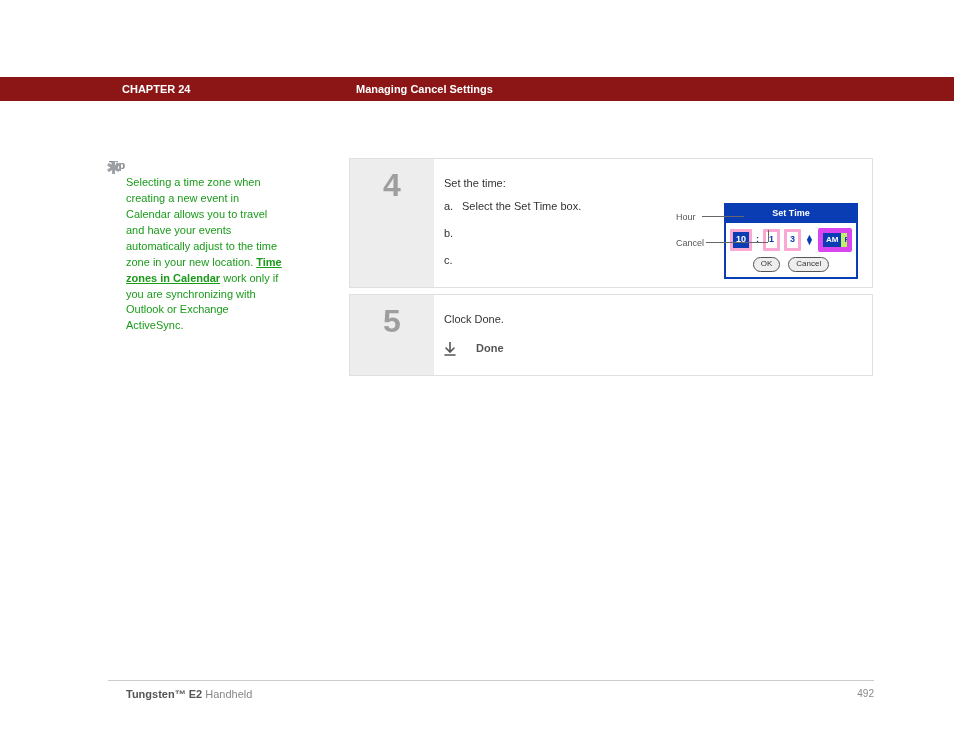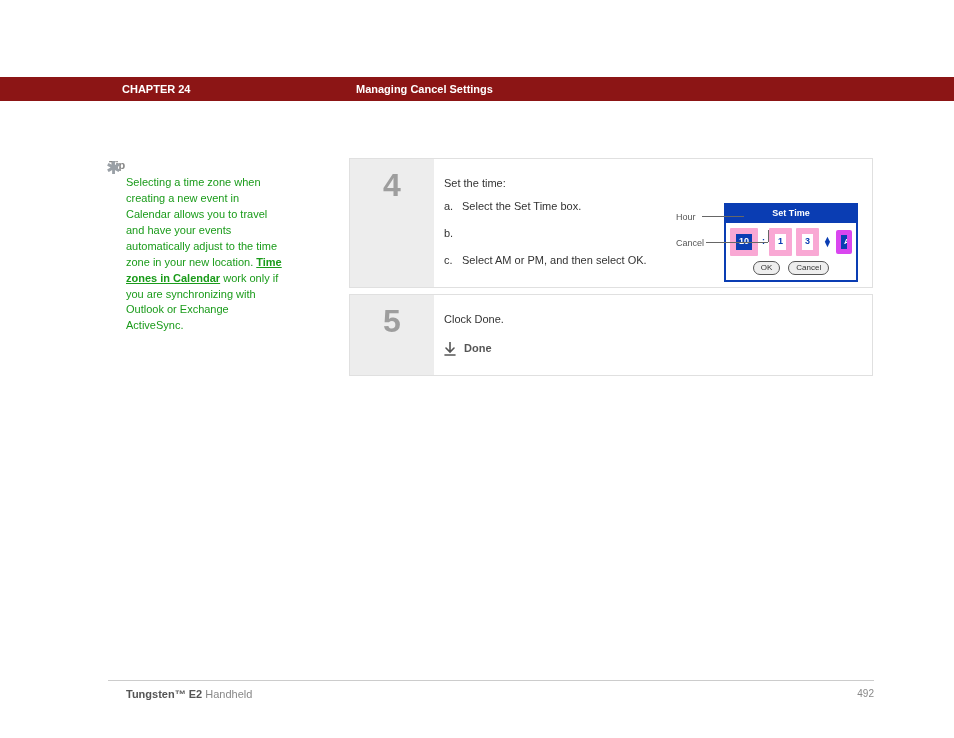--- a/index.html
+++ b/index.html
@@ -154,21 +154,21 @@
     padding: 2px 0;
   }
   .dialog-row1 {
     display: flex;
     align-items: center;
     justify-content: center;
     gap: 4px;
     padding: 5px 4px 3px 4px;
   }
   .time-digit {
-    border: 6px solid #f9a8d4;
+    border: 3px solid #f9a8d4;
     background: #0a3db3;
     color: #fff;
     font-weight: bold;
     padding: 1px 3px;
     font-size: 9px;
     border-radius: 1px;
   }
   .time-digit.hollow {
     background:#fff;
     color:#0a3db3;
@@ -208,21 +208,21 @@
     border-radius:8px;
     padding:0px 7px;
     font-size:8px;
     background:#eee;
   }
 
   
   .done-row {
     display:flex;
     align-items:center;
-    gap:8px;
+    gap:20px;
     margin-top:12px;
     font-weight:bold;
     color:#555;
   }
   .down-arrow-icon {
     width:12px;
     height:14px;
     display:inline-block;
   }
 
@@ -280,21 +280,20 @@
       <div class="intro">Set the time:</div>
       <div class="substep">
         <div class="sub-letter">a.</div>
         <div class="sub-text">Select the Set Time box.</div>
       </div>
       <div class="substep">
         <div class="sub-letter">b.</div>
       </div>
       <div class="substep" style="margin-bottom:0;">
         <div class="sub-letter">c.</div>
-        <div class="sub-text">Select AM or PM, and then select OK.</div>
       </div>
 
       <div class="set-time-group">
         <div class="label-hour">Hour</div>
         <div class="lead-line lead-hour"></div>
         <div class="label-minute">Cancel</div>
         <div class="lead-line lead-minute-h"></div>
         <div class="lead-minute-v"></div>
 
         <div class="dialog">

